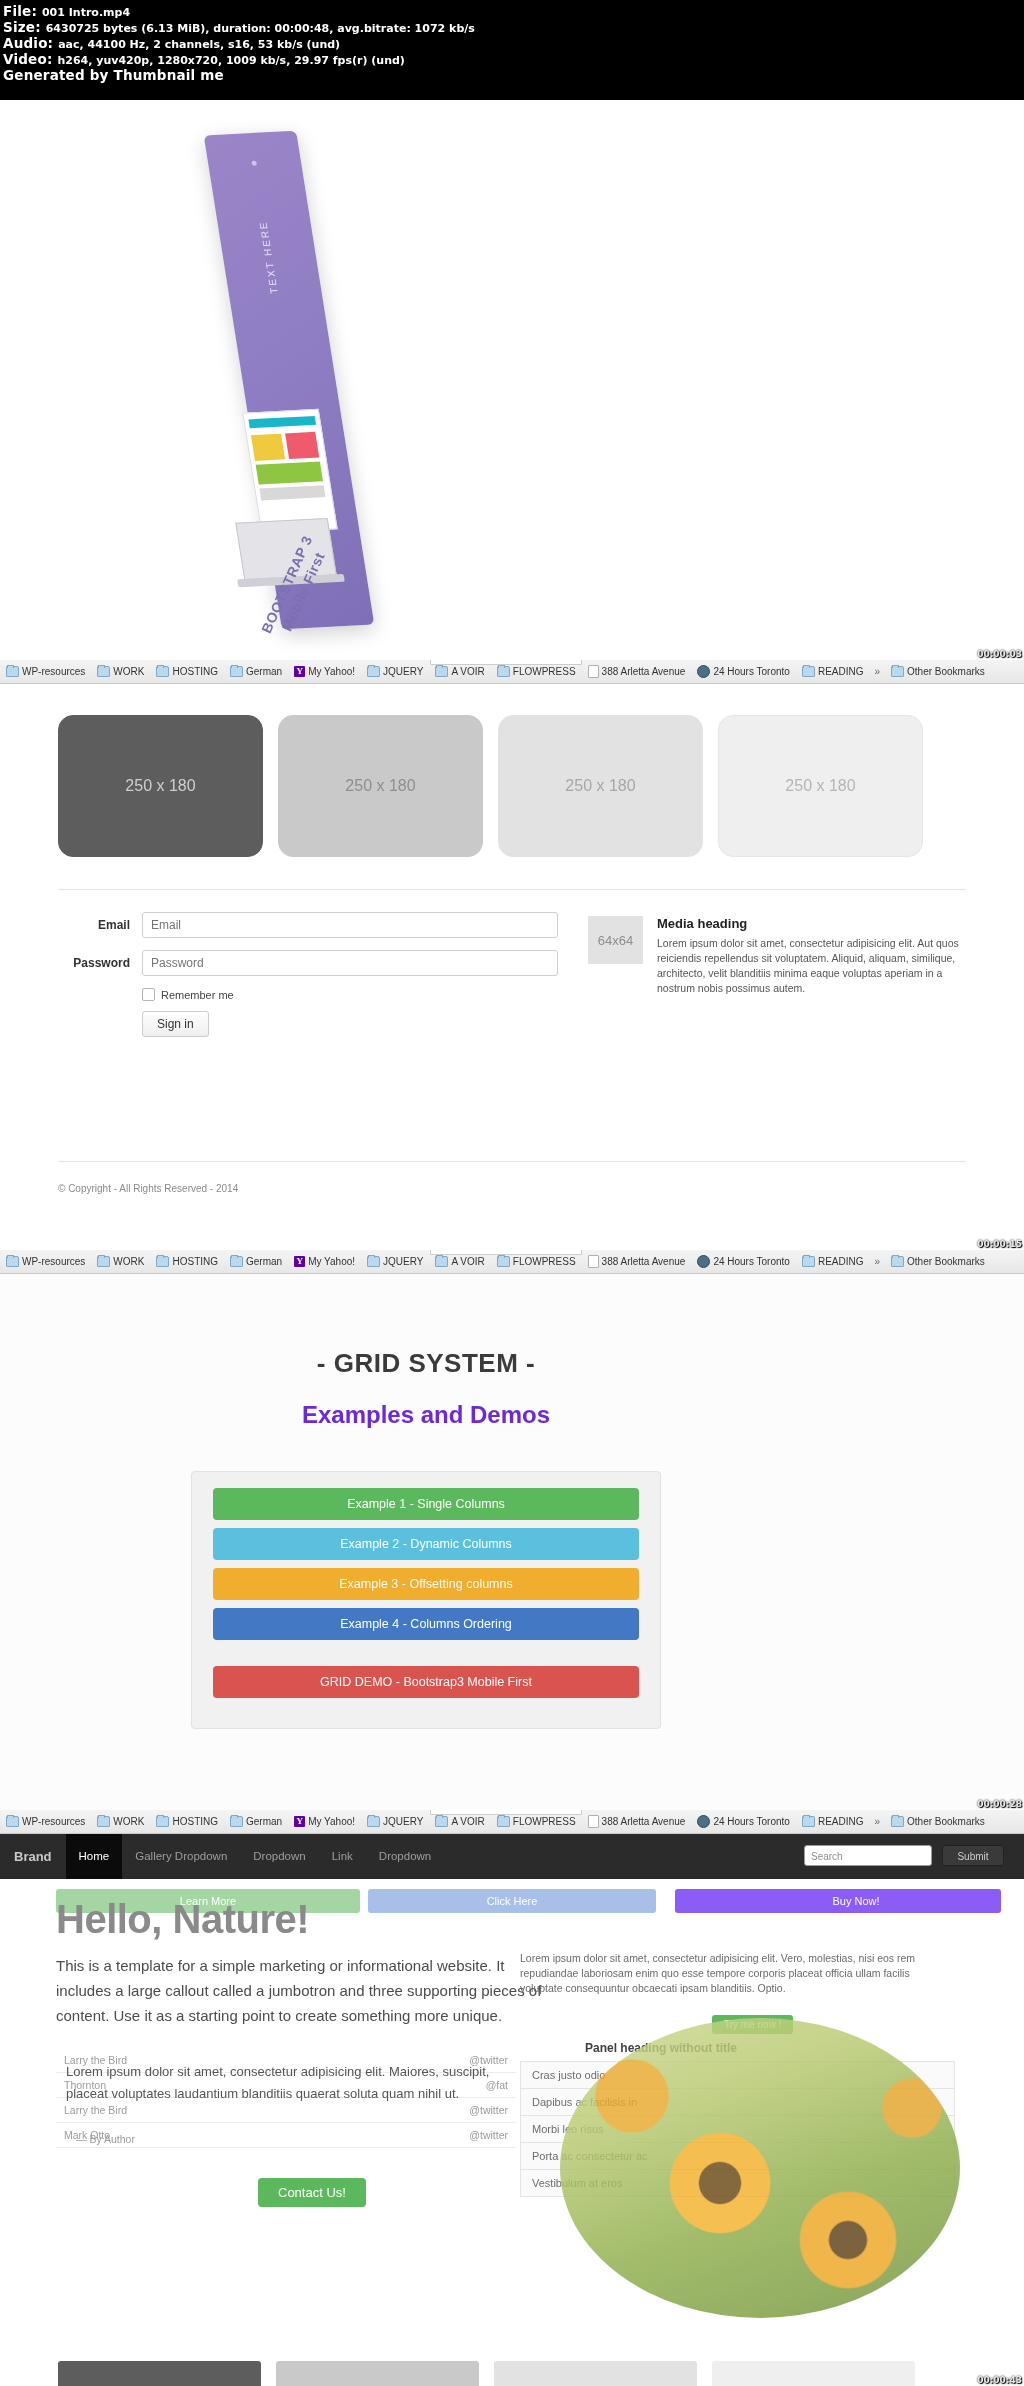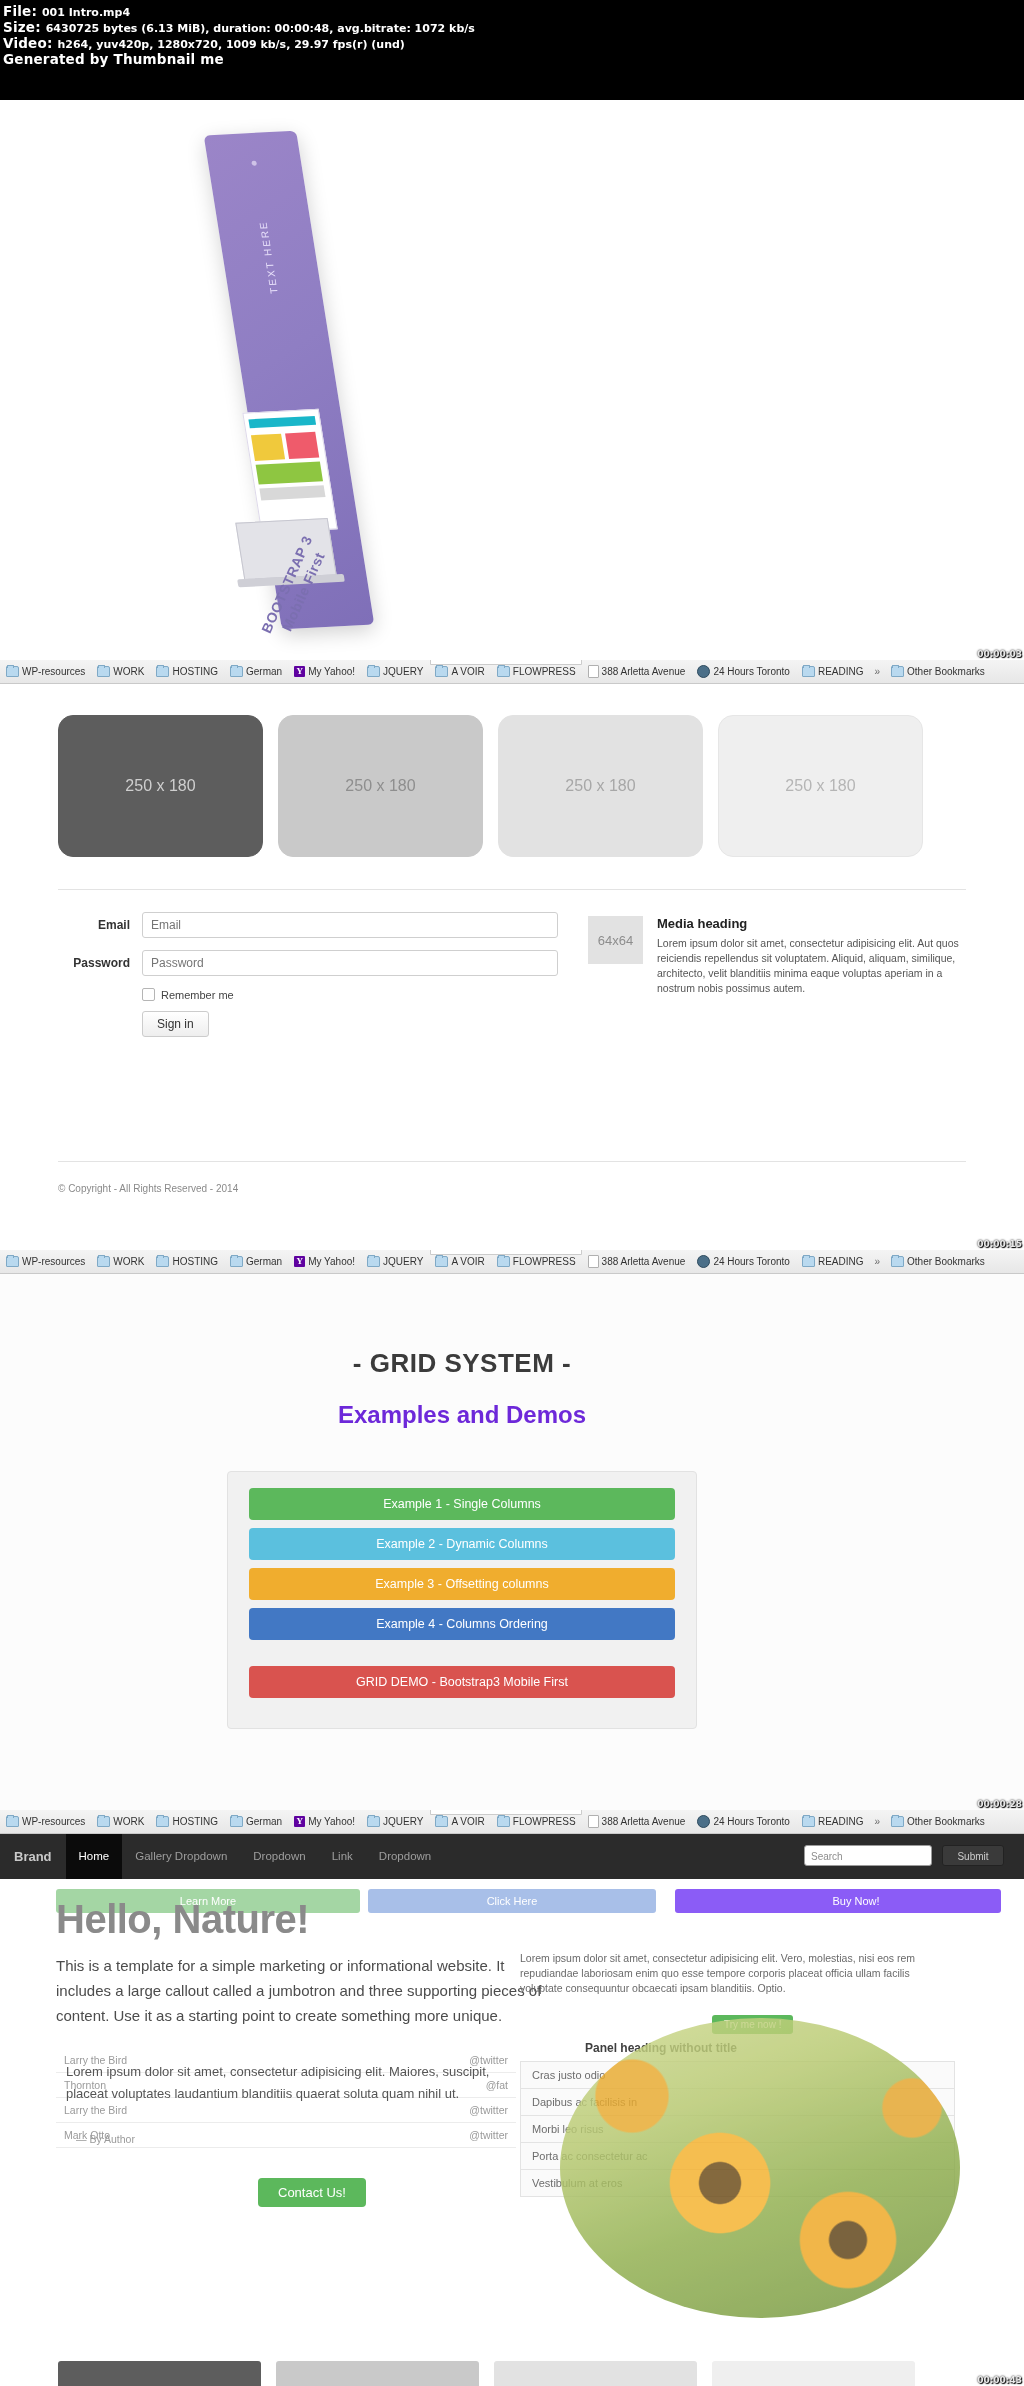--- a/index.html
+++ b/index.html
@@ -121,21 +121,21 @@
   }
   .mediacol{flex:1;display:flex;gap:14px;padding-top:4px;}
   .mediathumb{width:55px;height:48px;background:#e2e2e2;color:#8d8d8d;font-size:13px;display:flex;align-items:center;justify-content:center;flex:0 0 auto;}
   .mediabody h4{margin:0 0 5px;font-size:13px;color:#222;font-weight:bold;}
   .mediabody p{margin:0;font-size:10.5px;line-height:15px;color:#555;}
   .copyright{position:absolute;left:58px;top:500px;font-size:10px;color:#8a8a8a;}
   .hr2b{position:absolute;left:58px;right:58px;top:478px;border-top:1px solid #e3e3e3;}
 
   
   #frame3{top:1250px;height:560px;background:#fcfcfc;}
-  .page3{position:absolute;left:0;top:23px;width:852px;height:537px;background:#fcfcfc;margin-left:36px;}
+  .page3{position:absolute;left:0;top:23px;width:852px;height:537px;background:#fcfcfc;}
   .g-title{text-align:center;margin-top:75px;font-size:26px;color:#3b3b3b;font-weight:bold;letter-spacing:.5px;}
   .g-sub{text-align:center;margin-top:22px;font-size:24px;color:#6d28d9;font-weight:bold;}
   .g-panel{
     margin:42px auto 0;width:470px;background:#f1f1f1;border:1px solid #e2e2e2;border-radius:4px;padding:16px 21px 22px;
     box-sizing:border-box;
   }
   .g-btn{
     display:block;width:100%;box-sizing:border-box;text-align:center;color:#fff;
     font-size:12.5px;padding:9px 4px;border-radius:4px;margin-bottom:8px;border:none;cursor:pointer;
     font-family:"Liberation Sans",sans-serif;
@@ -203,20 +203,24 @@
 <div id="sheet">
 
   <div class="infohdr">
     <div class="ln">
       <span>File:</span>
       <span class="sm">001 Intro.mp4</span>
     </div>
     <div class="ln">
       <span>Size:</span>
       <span class="sm">6430725 bytes (6.13 MiB), duration: 00:00:48, avg.bitrate: 1072 kb/s</span>
+    </div>
+    <div class="ln">
+      <span>Audio:</span>
+      <span class="sm">aac, 44100 Hz, 2 channels, s16, 53 kb/s (und)</span>
     </div>
     <div class="ln">
       <span>Video:</span>
       <span class="sm">h264, yuv420p, 1280x720, 1009 kb/s, 29.97 fps(r) (und)</span>
     </div>
     <div class="ln">Generated by Thumbnail me</div>
   </div>
 
   <div class="frame" id="frame1">
     <div class="slide-stage">

